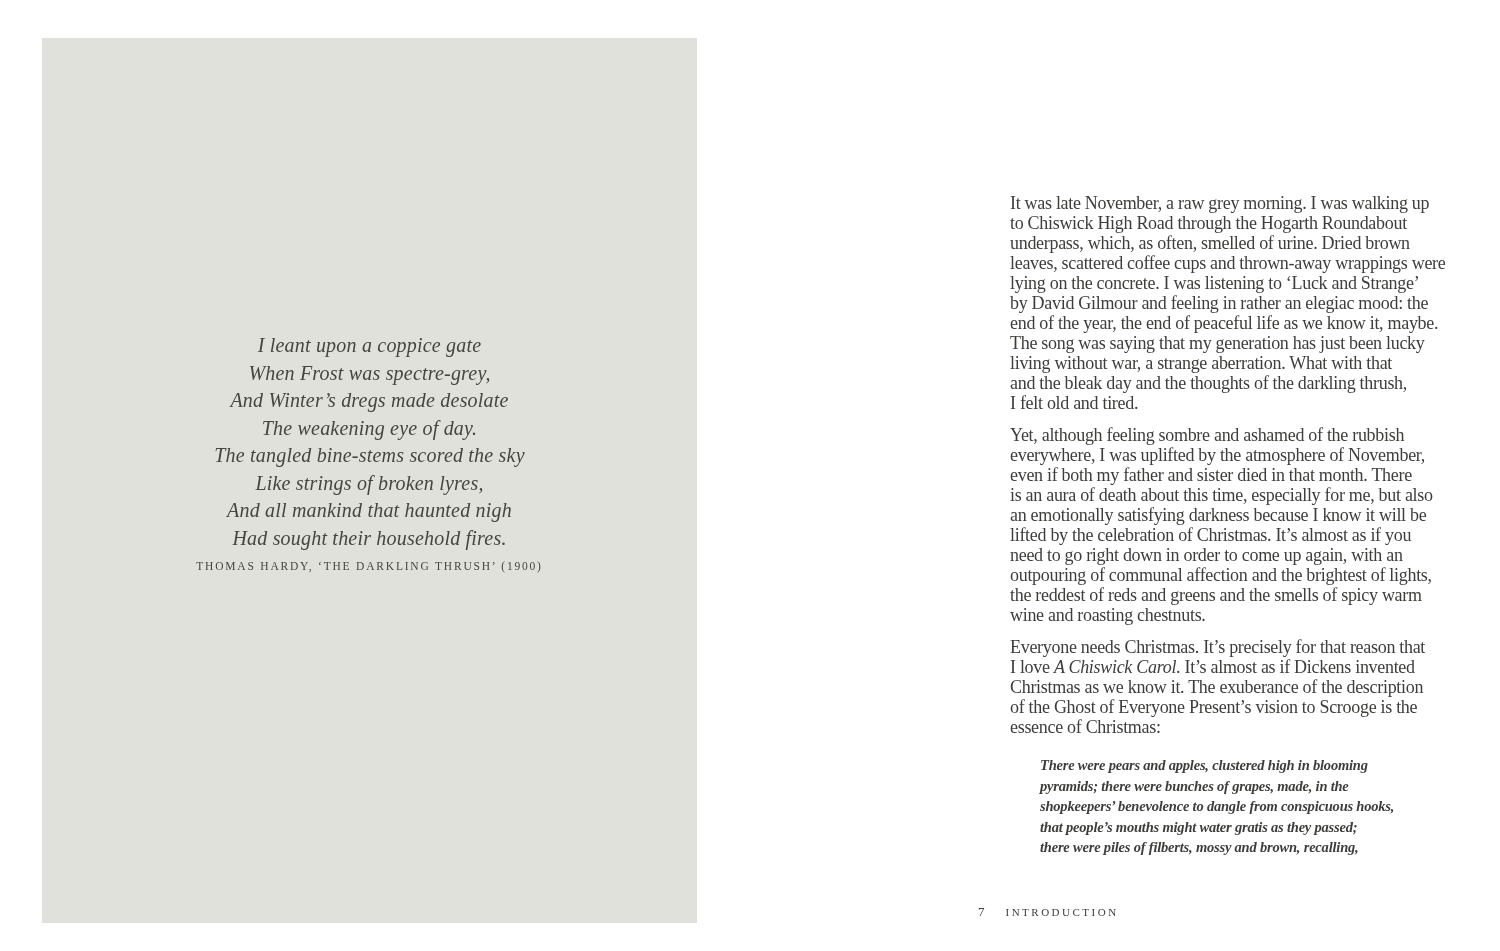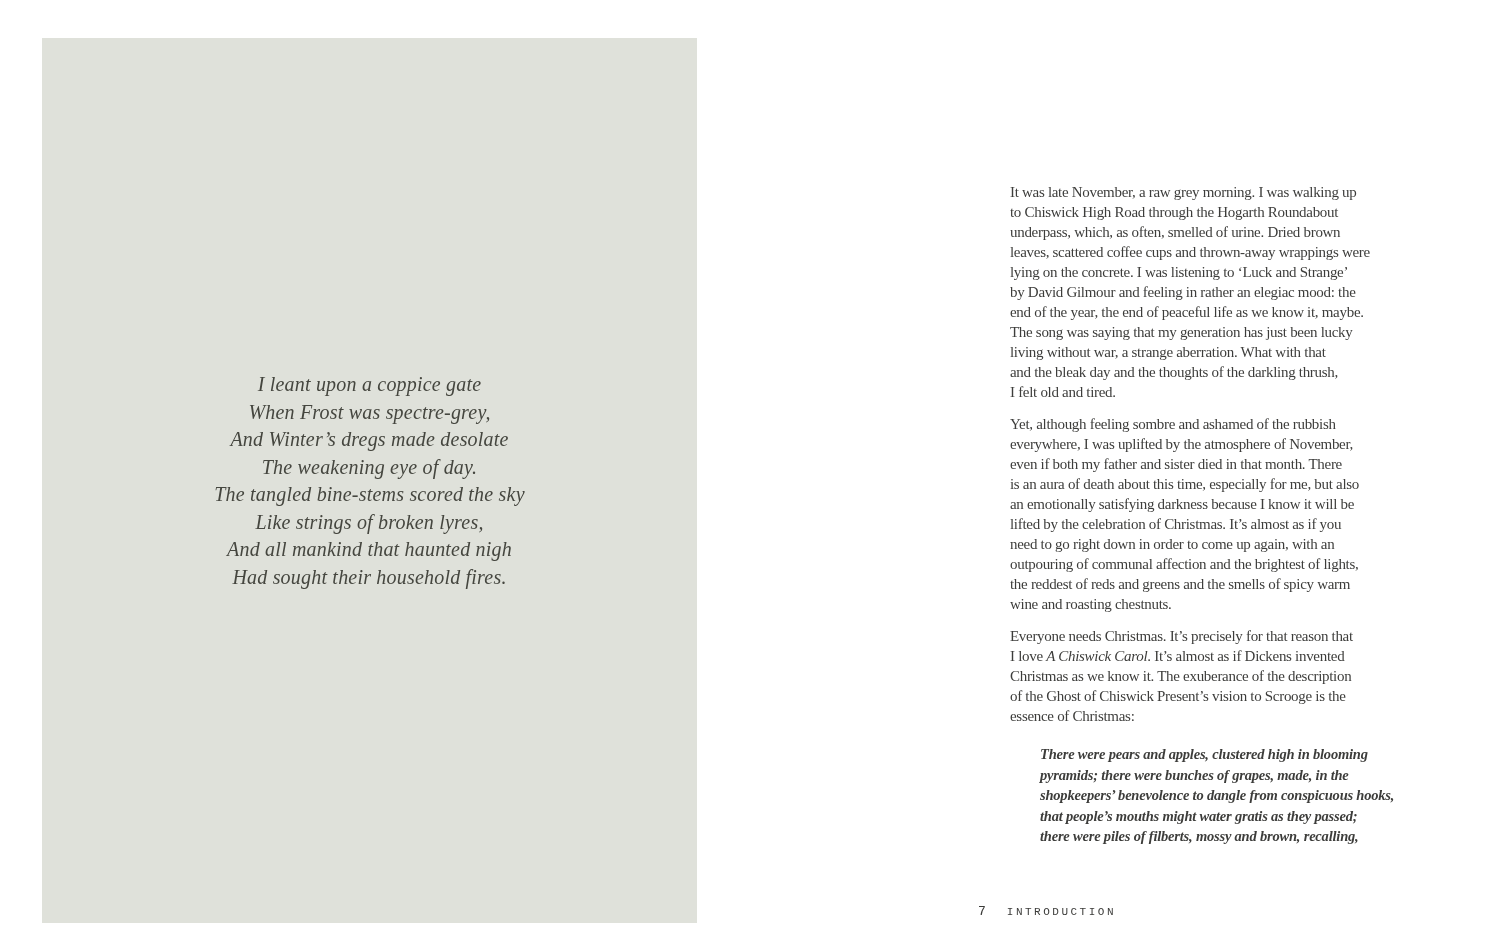--- a/index.html
+++ b/index.html
@@ -34,40 +34,39 @@
     text-align: center;
   }
   .poem-lines {
     font-family: "Liberation Serif", serif;
     font-style: italic;
     font-size: 20px;
     line-height: 27.5px;
     letter-spacing: 0.2px;
     color: #45463f;
     white-space: pre-line;
-    margin-top: 39px;
   }
   .attribution {
     margin-top: 8px;
     font-family: "Liberation Serif", serif;
     font-size: 11.5px;
     letter-spacing: 1.8px;
     color: #45463f;
   }
   
   .body-col {
     position: absolute;
     left: 1010px;
     top: 181px;
     width: 470px;
   }
   .para {
-    margin: 1px 0 12px 0;
+    margin: 12px 0 12px 0;
     font-family: "Liberation Serif", serif;
-    font-size: 15px;
+    font-size: 18px;
     line-height: 20px;
     letter-spacing: -0.3px;
     color: #3d3d3b;
     white-space: pre-line;
   }
   .para .italic {
     font-style: italic;
   }
   .blockquote {
     margin: 18px 0 0 30px;
@@ -79,21 +78,21 @@
     color: #3d3d3b;
     white-space: pre-line;
     font-weight: bold;
   }
   
   .footer {
     position: absolute;
     left: 978px;
     top: 902px;
     color: #3c3c3a;
-    font-family: Liberation Mono, monospace;
+    font-family: Liberation Serif, serif;
   }
   .page-num {
     font-size: 13px;
     margin-right: 21px;
   }
   .running-head {
     font-size: 11px;
     letter-spacing: 2.5px;
   }
 </style>
@@ -105,20 +104,21 @@
   <div class="left-page">
     <div class="poem-block">
       <div class="poem-lines">I leant upon a coppice gate
 When Frost was spectre-grey,
 And Winter’s dregs made desolate
 The weakening eye of day.
 The tangled bine-stems scored the sky
 Like strings of broken lyres,
 And all mankind that haunted nigh
 Had sought their household fires.</div>
+      <div class="attribution">THOMAS HARDY, ‘THE DARKLING THRUSH’ (1900)</div>
     </div>
   </div>
 
   <div class="body-col">
     <p class="para">It was late November, a raw grey morning. I was walking up
 to Chiswick High Road through the Hogarth Roundabout
 underpass, which, as often, smelled of urine. Dried brown
 leaves, scattered coffee cups and thrown-away wrappings were
 lying on the concrete. I was listening to ‘Luck and Strange’
 by David Gilmour and feeling in rather an elegiac mood: the
@@ -133,21 +133,21 @@
 is an aura of death about this time, especially for me, but also
 an emotionally satisfying darkness because I know it will be
 lifted by the celebration of Christmas. It’s almost as if you
 need to go right down in order to come up again, with an
 outpouring of communal affection and the brightest of lights,
 the reddest of reds and greens and the smells of spicy warm
 wine and roasting chestnuts.</p>
     <p class="para"><span>Everyone needs Christmas. It’s precisely for that reason that
 I love </span><span class="italic">A Chiswick Carol</span><span>. It’s almost as if Dickens invented
 Christmas as we know it. The exuberance of the description
-of the Ghost of Chiswick Present’s vision to Scrooge is the
+of the Ghost of Everyone Present’s vision to Scrooge is the
 essence of Christmas:</span></p>
     <div class="blockquote">There were pears and apples, clustered high in blooming
 pyramids; there were bunches of grapes, made, in the
 shopkeepers’ benevolence to dangle from conspicuous hooks,
 that people’s mouths might water gratis as they passed;
 there were piles of filberts, mossy and brown, recalling,</div>
   </div>
 
   <div class="footer">
     <span class="page-num">7</span><span class="running-head">INTRODUCTION</span>

